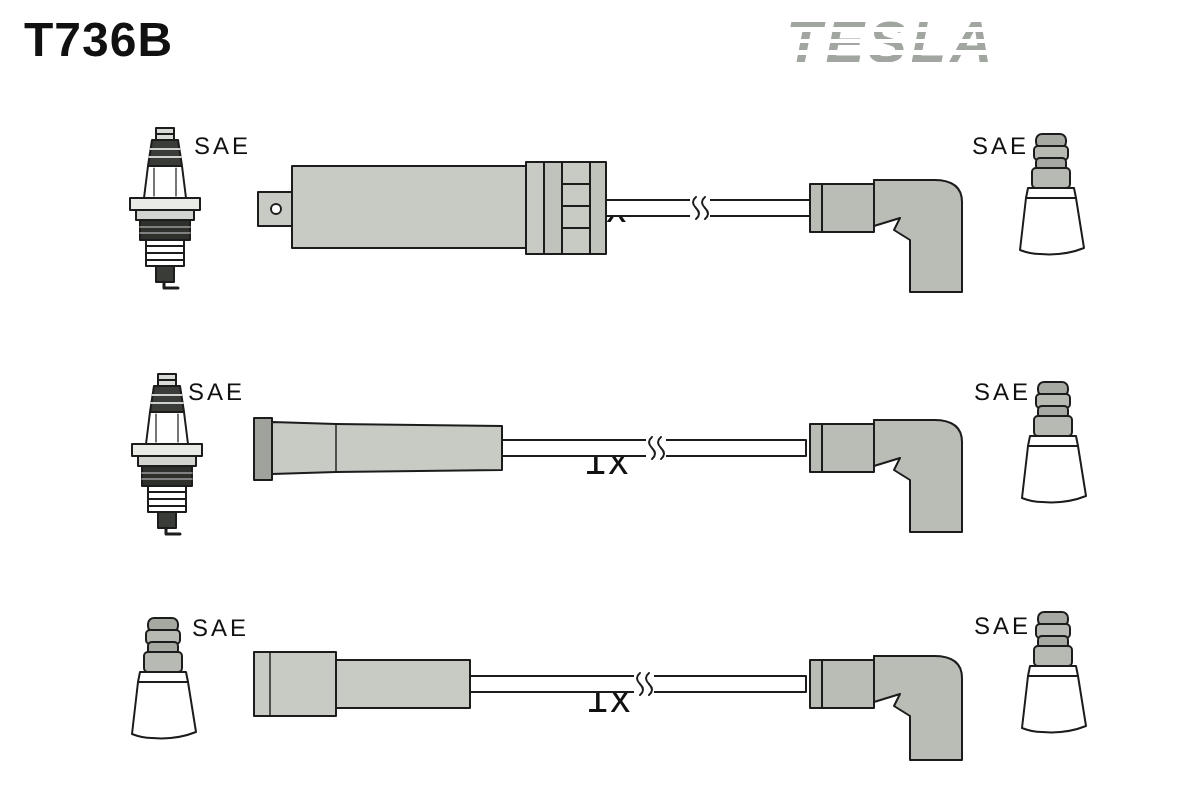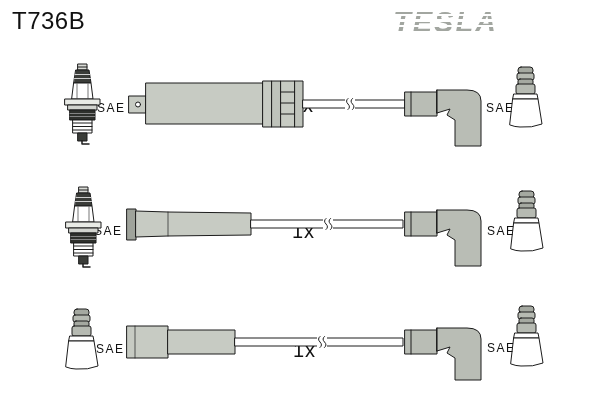--- a/index.html
+++ b/index.html
@@ -1,31 +1,31 @@
 <!DOCTYPE html>
 <html><head>
 <meta charset="utf-8">
 <style>
   html,body{margin:0;padding:0;background:#fff;}
   #screen{
     position:relative;width:600px;height:400px;background:#ffffff;
     font-family:"Liberation Sans",sans-serif;color:#111;overflow:hidden;
   }
   .abs{position:absolute;line-height:1;}
-  .part-number{left:12px;top:9px;font-size:24px;font-weight:normal;letter-spacing:0.5px;}
+  .part-number{left:12px;top:9px;font-size:24px;font-weight:bold;letter-spacing:0.5px;}
   .subtitle{left:12px;top:36px;font-size:10px;letter-spacing:0.2px;}
   .tesla-logo{
     left:393px;top:8px;font-size:29px;font-weight:bold;font-style:italic;
     letter-spacing:2px;color:#a2a6a0;
   }
   .logo-stripes{
     left:390px;top:10px;width:105px;height:26px;pointer-events:none;
     background:repeating-linear-gradient(180deg,rgba(255,255,255,0) 0,rgba(255,255,255,0) 3.5px,#ffffff 3.5px,#ffffff 5.8px);
   }
-  .sae{font-size:12px;letter-spacing:1.5px;margin-top:35px;}
+  .sae{font-size:12px;letter-spacing:1.5px;}
   .qty{font-size:20px;letter-spacing:1px;margin-top:40px;}
   .sae-r1l{left:97px;top:67px;}   .sae-r1r{left:486px;top:67px;}
   .sae-r2l{left:94px;top:190px;}  .sae-r2r{left:487px;top:190px;}
   .sae-r3l{left:96px;top:308px;}  .sae-r3r{left:487px;top:307px;}
   .qty-r1{left:291px;top:55px;}
   .qty-r2{left:292px;top:181px;}
   .qty-r3{left:293px;top:300px;}
   svg{position:absolute;left:0;top:0;}
   svg *{vector-effect:non-scaling-stroke;}
 </style>

